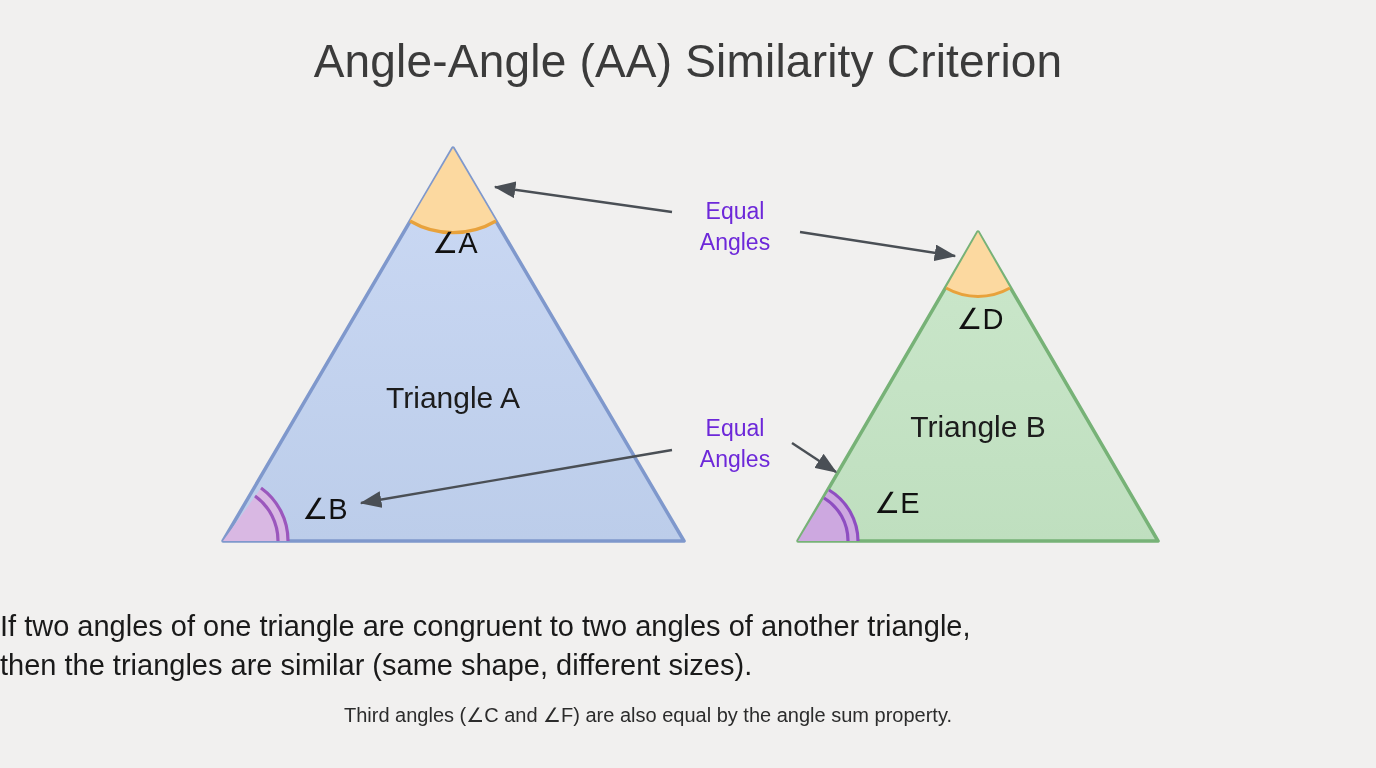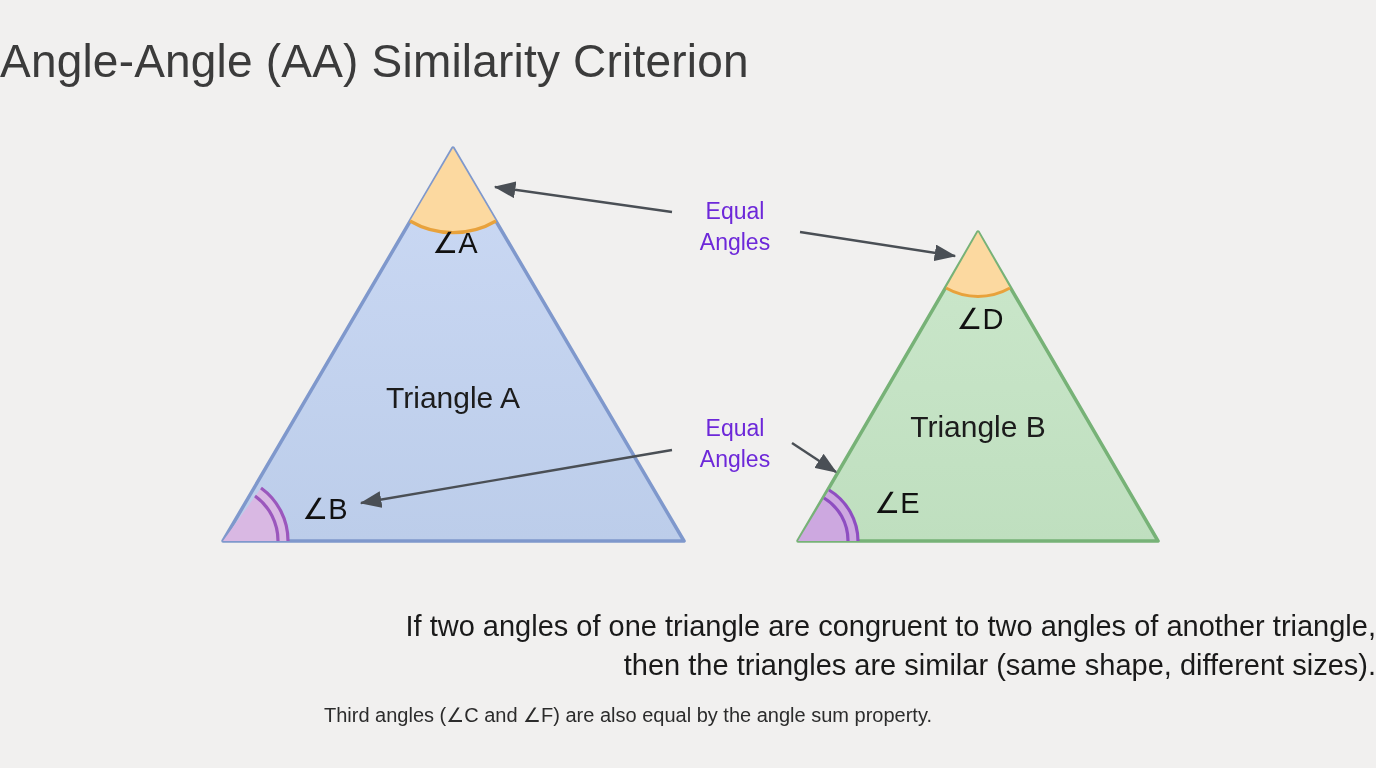--- a/index.html
+++ b/index.html
@@ -22,20 +22,21 @@
     left: 0;
     top: 0;
     width: 1376px;
     height: 768px;
   }
   .title-text {
     position: absolute;
     left: 0;
     top: 34px;
     width: 1376px;
+    text-align: center;
     font-size: 46px;
     color: #3b3b3b;
     letter-spacing: 0.2px;
     white-space: pre;
   }
   .tri-label {
     position: absolute;
     font-size: 30px;
     color: #1c1c1c;
     white-space: pre;
@@ -53,34 +54,35 @@
     font-size: 23px;
     line-height: 31px;
     color: #6d28d9;
     text-align: center;
     white-space: pre-line;
   }
   .caption {
     position: absolute;
     left: 0;
     width: 1376px;
-    text-align: right;
+    text-align: left;
     font-size: 29px;
     line-height: 39px;
     color: #1a1a1a;
     white-space: pre-line;
   }
   .footnote {
     position: absolute;
     left: 0;
     width: 1256px;
     text-align: center;
     font-size: 20px;
     color: #2c2c2c;
     white-space: pre;
+    padding-left: 20px;
   }
 </style>
 </head>
 <body>
 
 <div id="canvas" style="background: rgb(241, 240, 239);">
 
   <svg id="diagram" viewBox="0 0 1376 768">
     <defs>
       <marker id="arrowhead" markerWidth="9" markerHeight="7" refX="8.5" refY="3.5" orient="auto" markerUnits="strokeWidth">

